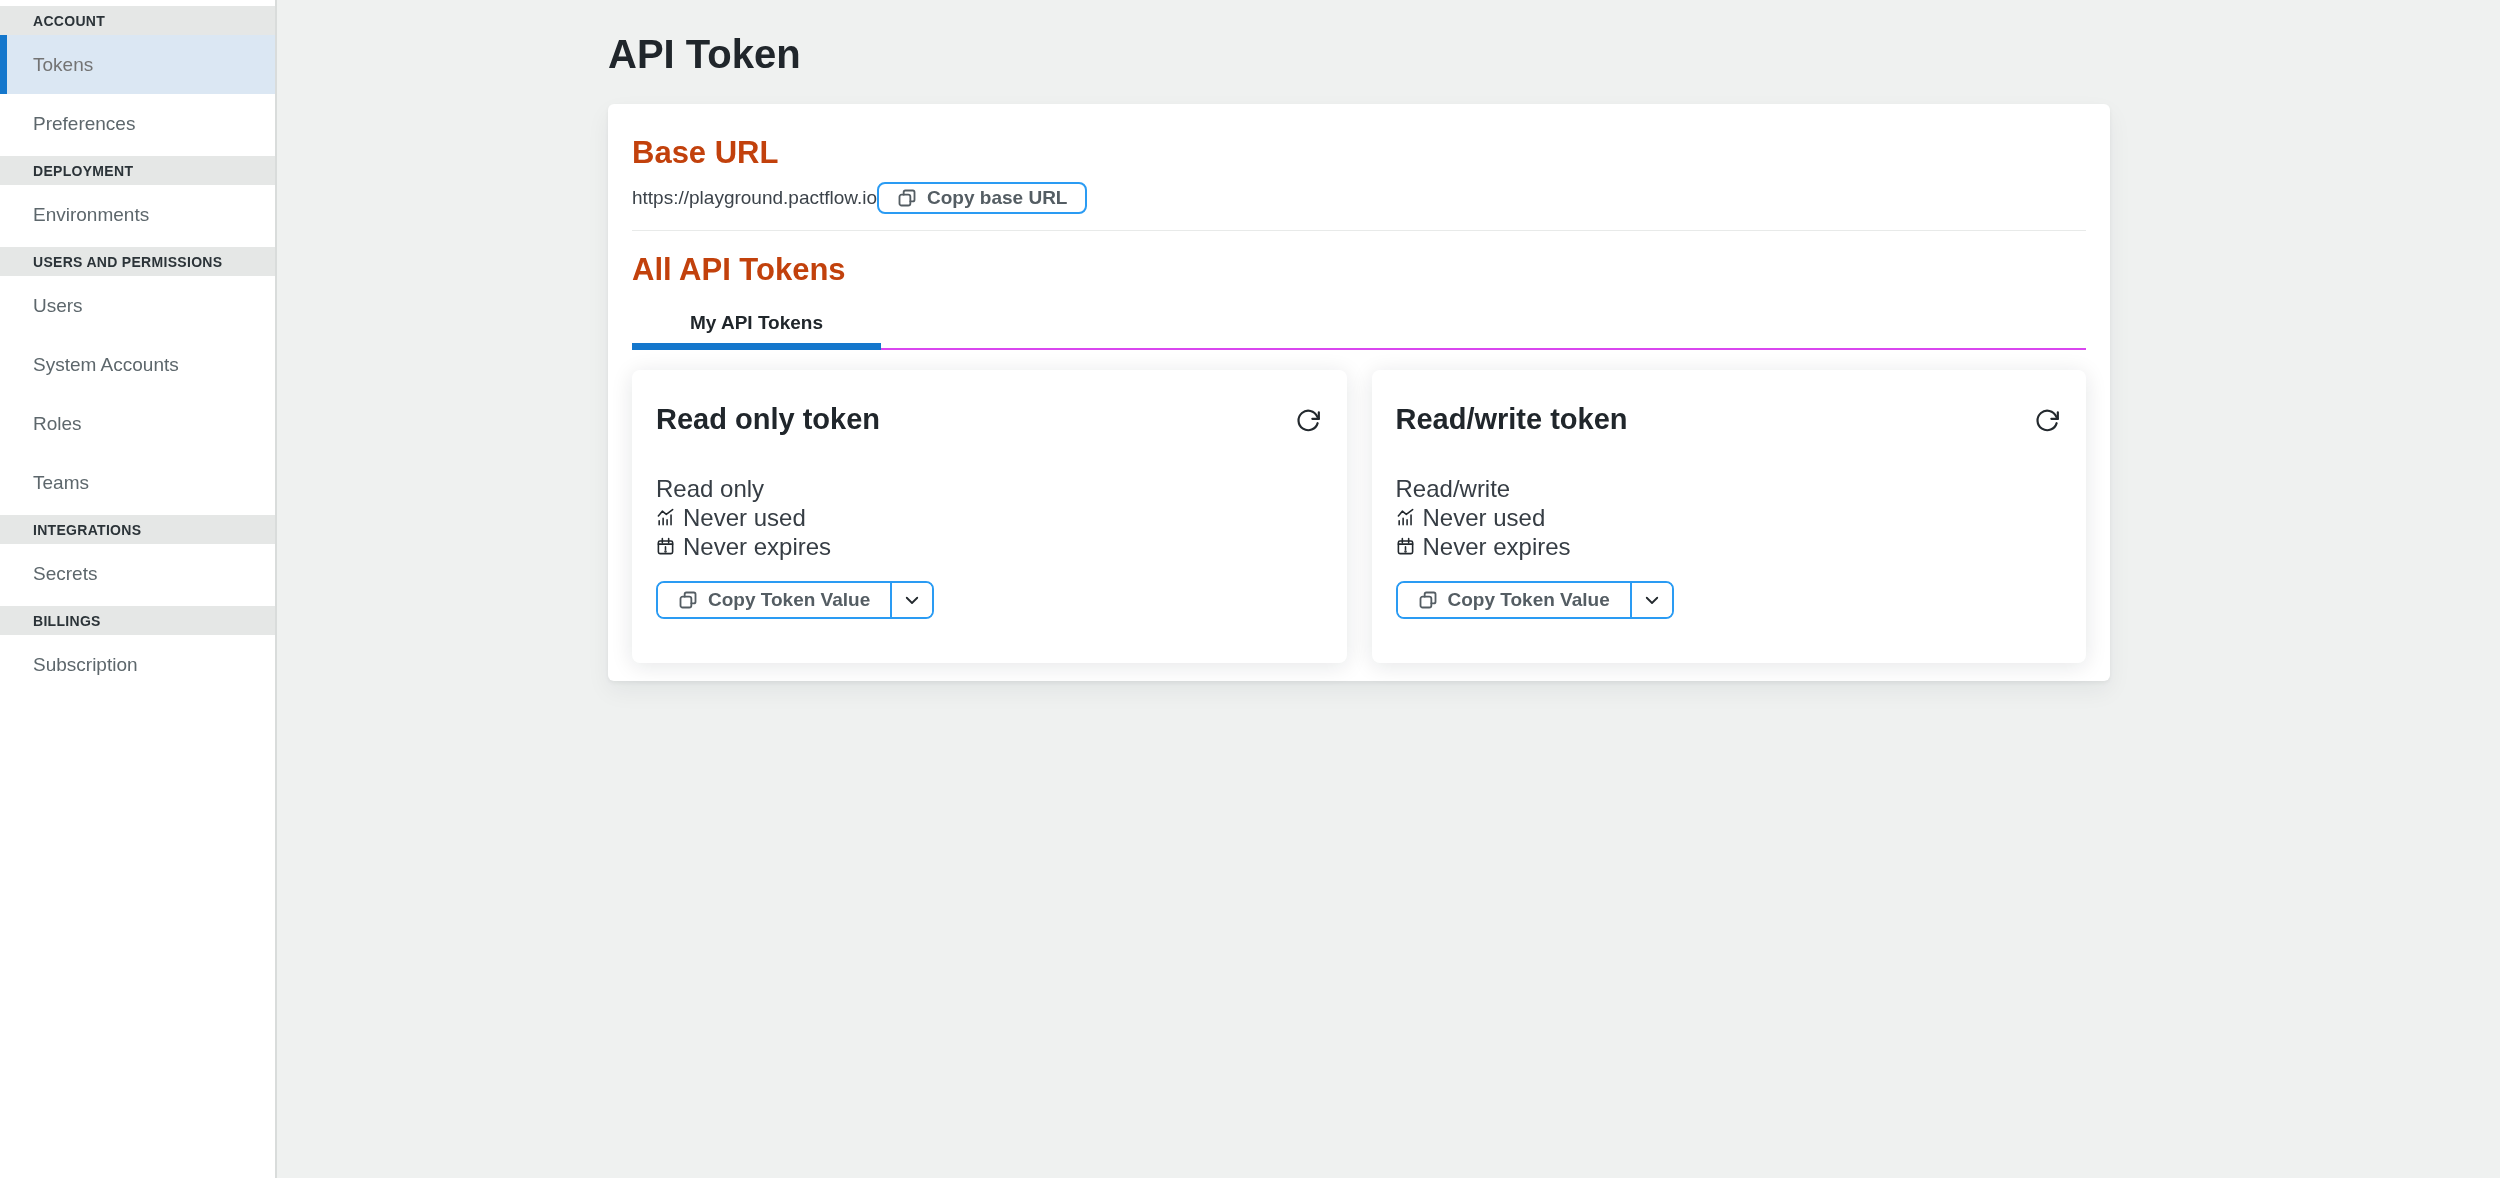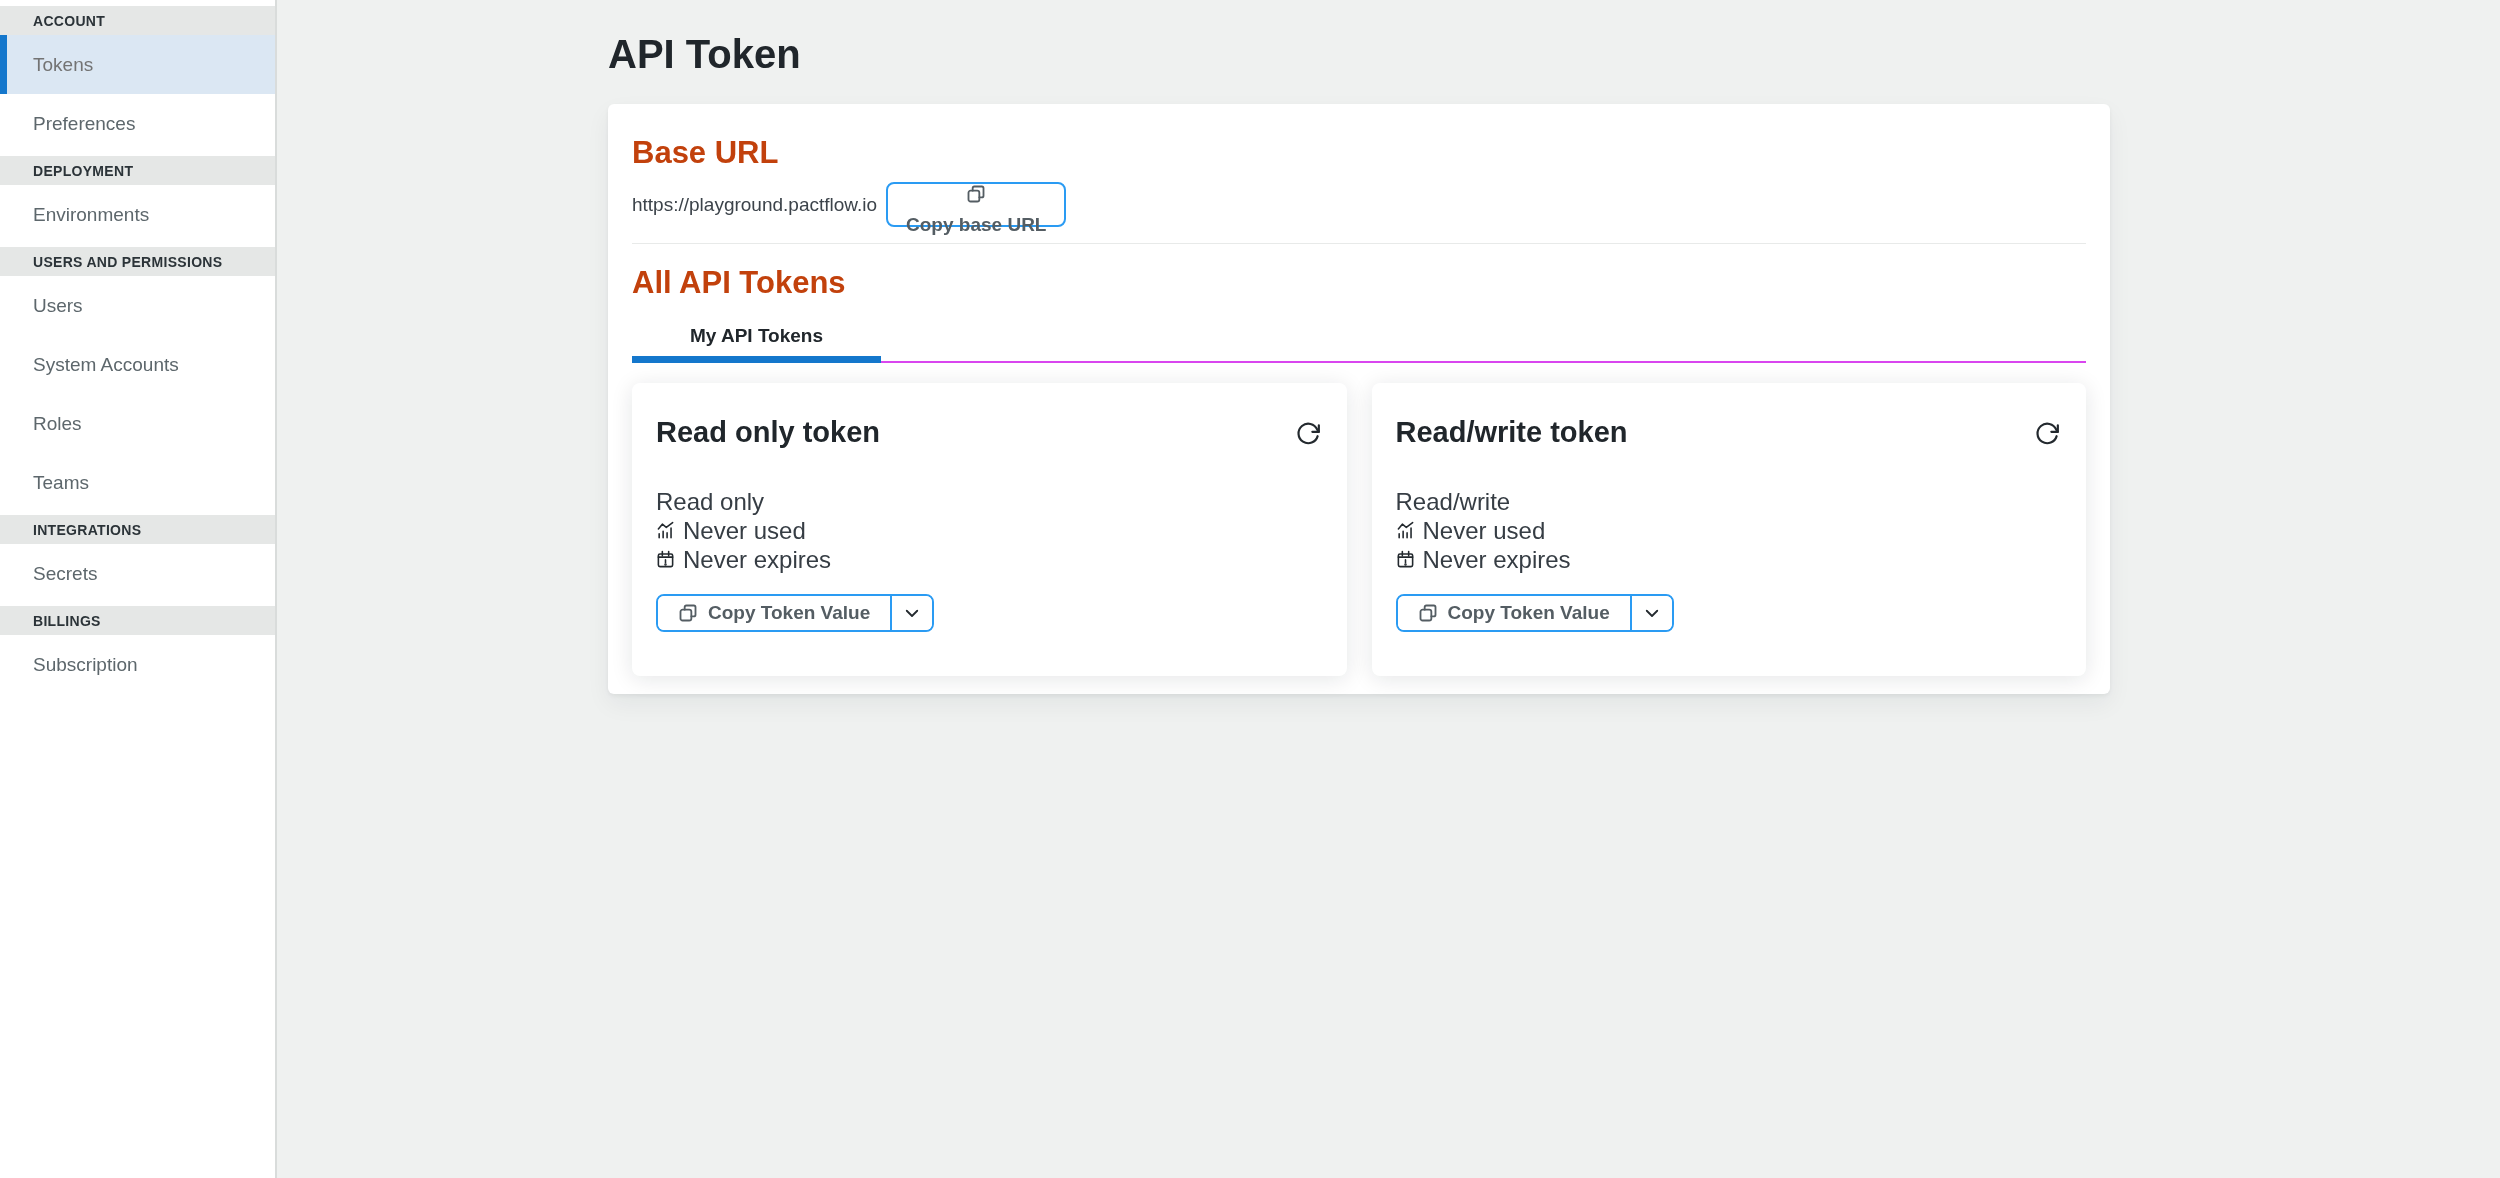--- a/index.html
+++ b/index.html
@@ -62,37 +62,36 @@
   .card {
     width: 1502px;
     background: #fff;
     border-radius: 6px;
     box-shadow: 0 2px 4px rgba(0,0,0,.05), 0 10px 24px rgba(20,30,45,.06);
     padding: 30px 24px 18px 24px;
   }
   .h2 { font-size: 31px; font-weight: 700; line-height: 38px; color: #c2410c; }
 
   .url-row { display: flex; align-items: center; margin-top: 10px; }
-  .url-text { font-size: 19px; color: #3c434a; margin-right: 9px; }
+  .url-text { font-size: 19px; color: #3c434a; }
 
   .btn {
     display: inline-flex;
     align-items: center;
     gap: 10px;
-    height: 45px;
+    height: 32px;
     padding: 0 18px;
     background: #fff;
     border: 2px solid #2a9bf3;
     border-radius: 8px;
     font-family: "Liberation Sans", sans-serif;
     font-size: 19px;
     font-weight: 600;
     color: #545d63;
     cursor: pointer;
-    flex-direction: column;
   }
 
   .section-divider { border: none; border-top: 1px solid #e8eae9; margin-top: 16px; }
 
   .all-tokens-heading { margin-top: 20px; }
 
   .tabbar { margin-top: 22px; border-bottom: 2px solid #d946ef; display: flex; }
   .tab {
     position: relative;
     padding: 0 58px 13px 58px;

